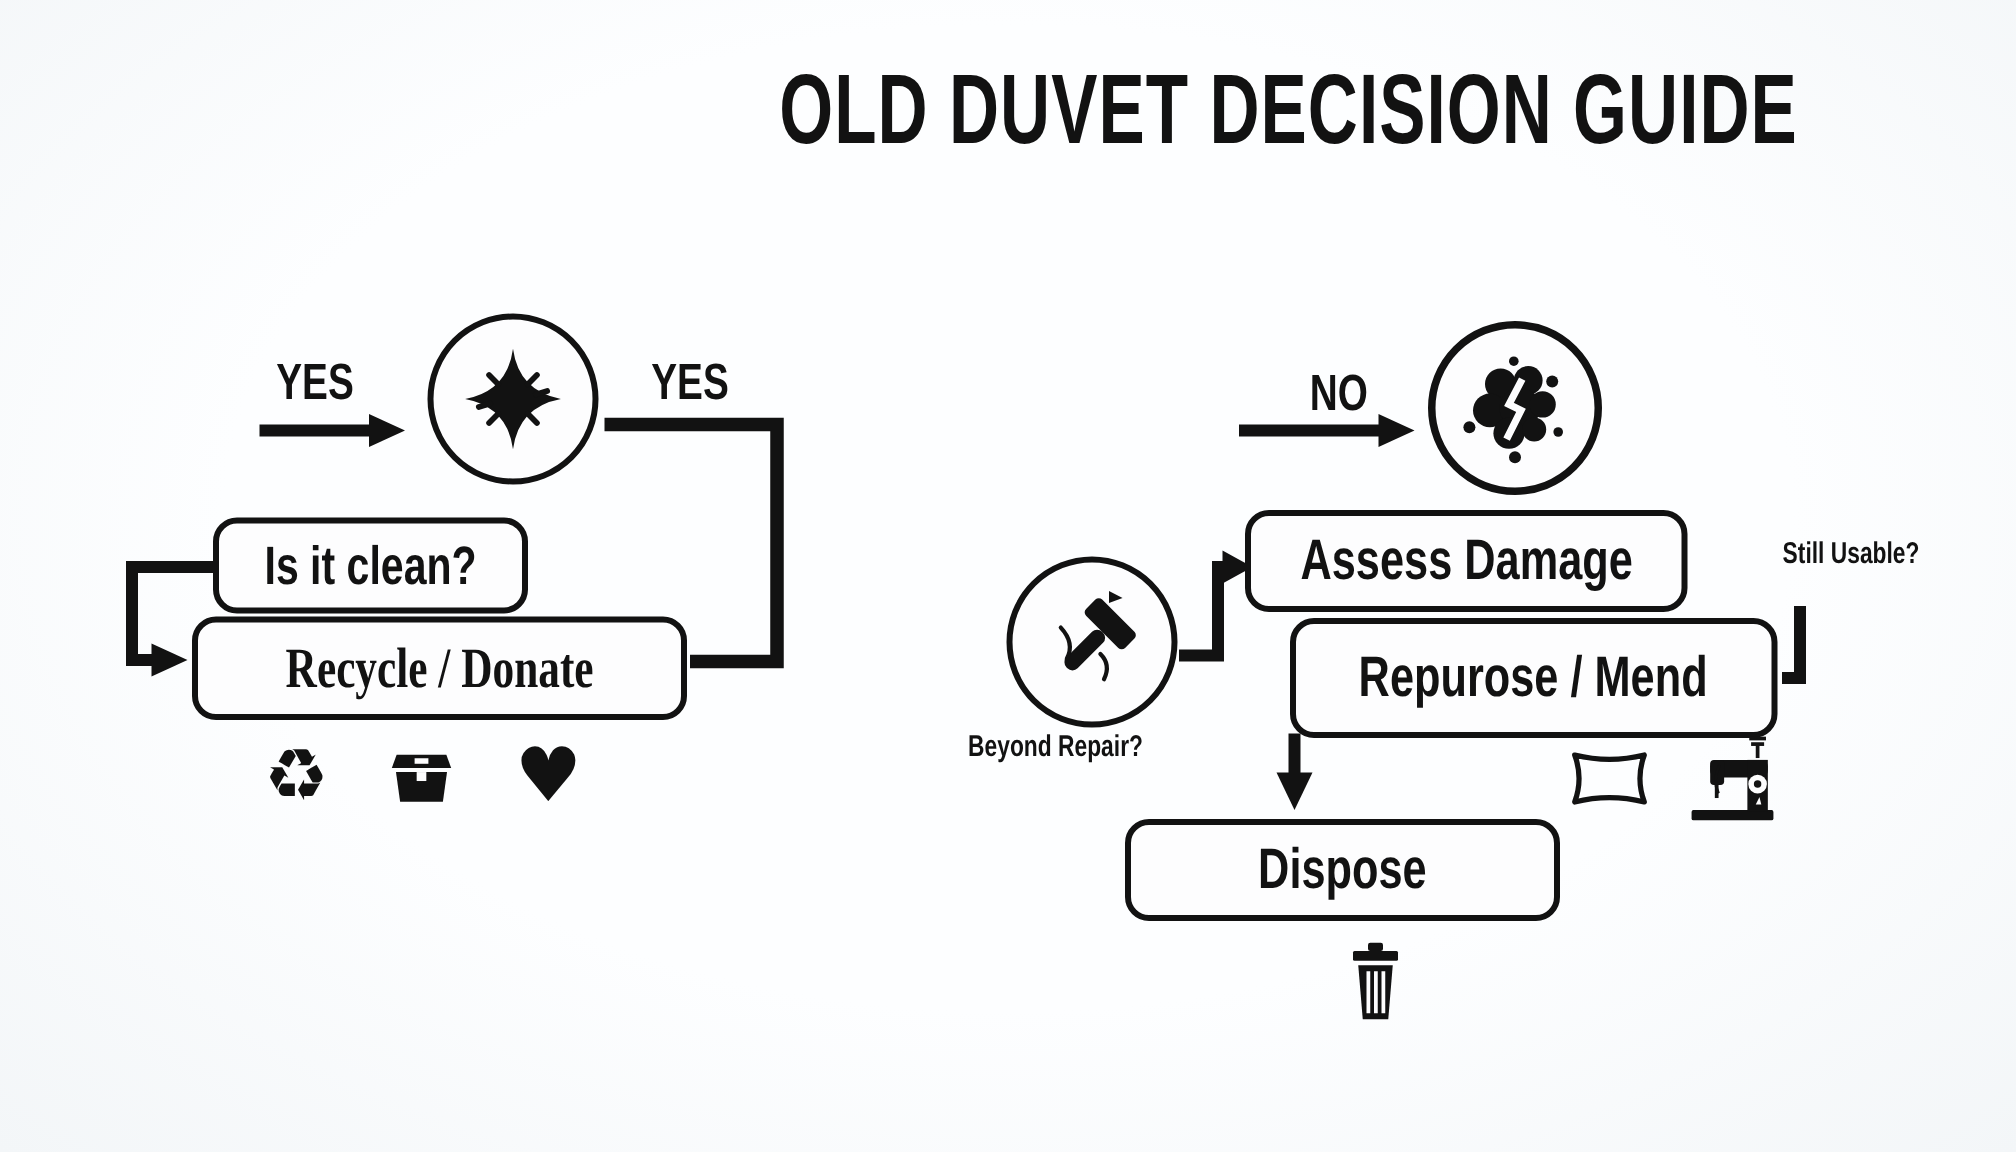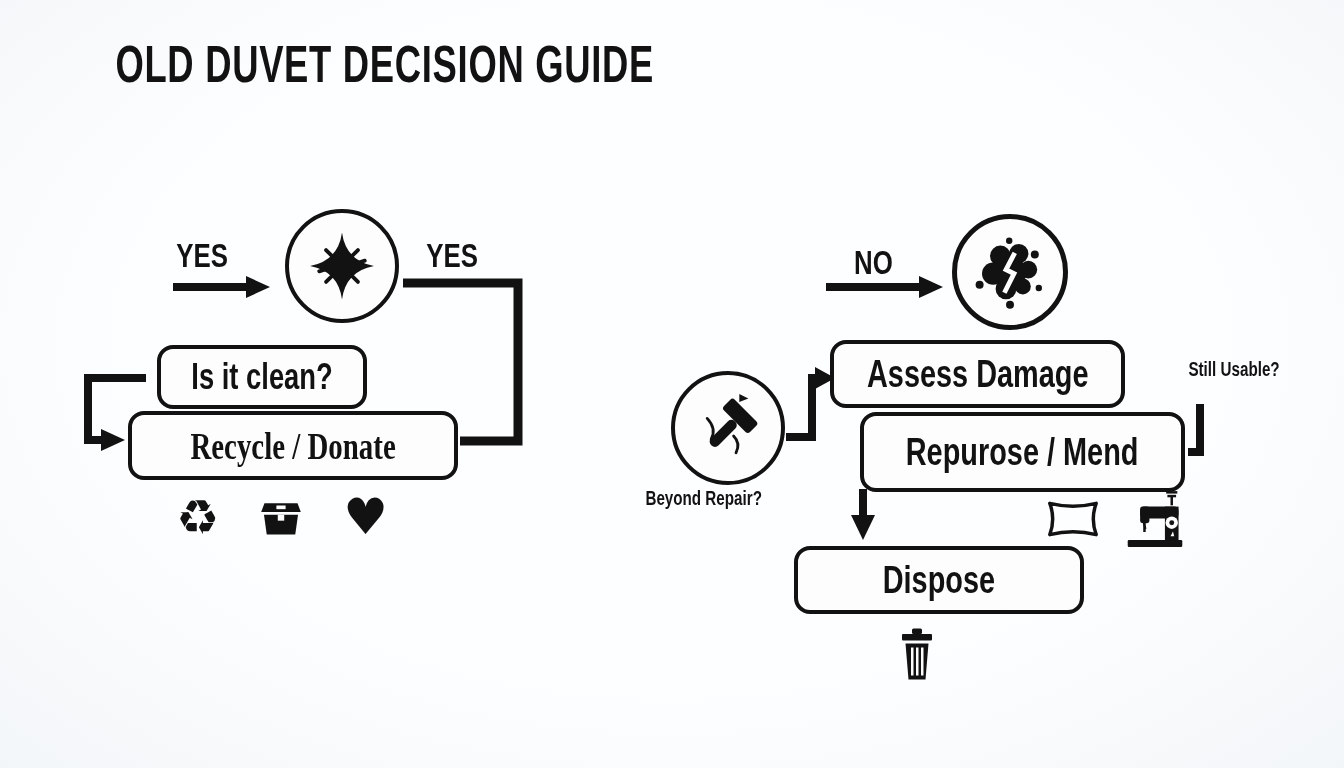--- a/index.html
+++ b/index.html
@@ -8,36 +8,36 @@
     width:1344px;height:768px;
     background:radial-gradient(ellipse at 50% 45%, #fdfeff 55%, #f3f6f8 100%);
     overflow:hidden;
     font-family:"Liberation Sans", sans-serif;
     color:#121212;
   }
   .abs{position:absolute;}
   .sqz{display:inline-block;transform:scaleX(0.76);transform-origin:50% 50%;white-space:nowrap;}
   .title{
     left:0;top:34px;width:1344px;
-    text-align:left;
-    font-size:52px;font-weight:800;letter-spacing:1px;
+    text-align:right;
+    font-size:66px;font-weight:800;letter-spacing:1px;
   }
   .node{
     background:#fdfdfe;
     border:4px solid #121212;
     border-radius:16px;
     display:flex;align-items:center;justify-content:center;
     font-weight:700;
     box-sizing:border-box;
   }
   .node-text{font-size:38px;}
   .node-text-sm{font-size:36px;}
   .flowlabel{
     font-weight:700;font-size:34px;
-    text-align:left;
+    text-align:right;
   }
   .sidelabel{
     font-weight:700;font-size:20px;
     text-align:center;white-space:nowrap;
   }
   .circle{
     background:#fdfdfe;
     border:4px solid #121212;
     border-radius:50%;
     display:flex;align-items:center;justify-content:center;
@@ -97,21 +97,21 @@
           <line x1="71" y1="71" x2="63" y2="63"></line>
           <line x1="20" y1="57" x2="30" y2="54"></line>
           <line x1="80" y1="43" x2="70" y2="46"></line>
         </g>
       </svg>
     </span>
   </div>
 
   <div class="abs flowlabel" style="left:418px;top:236px;width:76px;"><span class="sqz">YES</span></div>
 
-  <div class="abs node" style="left:157px;top:345px;width:210px;height:64px;">
+  <div class="abs node" style="left:142px;top:345px;width:210px;height:64px;">
     <span class="sqz node-text-sm">Is it clean?</span>
   </div>
 
   <div class="abs node" style="left:128px;top:411px;width:330px;height:69px;font-family:Liberation Serif, serif;">
     <span class="sqz node-text">Recycle / Donate</span>
   </div>
 
   <div class="abs iconrow" style="left:176px;top:490px;width:212px;height:54px;">
     <span class="glyph-icon" style="font-size:48px;">♻</span>
     <span>
@@ -196,21 +196,21 @@
           <rect x="70" y="11" width="14" height="4"></rect>
         </g>
         <circle cx="77" cy="56" r="10" fill="#fdfdfe"></circle>
         <circle cx="77" cy="56" r="4" fill="#121212"></circle>
         <path d="M79 70 L75 78 L81 78 Z" fill="#fdfdfe"></path>
         <path d="M36 36 Q28 52 35 66" stroke="#121212" stroke-width="3" fill="none"></path>
       </svg>
     </span>
   </div>
 
-  <div class="abs node" style="left:750px;top:546px;width:290px;height:68px;margin-left:44px;">
+  <div class="abs node" style="left:750px;top:546px;width:290px;height:68px;">
     <span class="sqz node-text">Dispose</span>
   </div>
 
   <div class="abs" style="left:892px;top:627px;">
     <svg width="50" height="56" viewBox="0 0 100 110">
       <g fill="#121212">
         <rect x="40" y="2" width="20" height="11" rx="3"></rect>
         <rect x="20" y="13" width="60" height="13" rx="2"></rect>
         <path d="M27 32 L73 32 L67 104 L33 104 Z"></path>
       </g>

